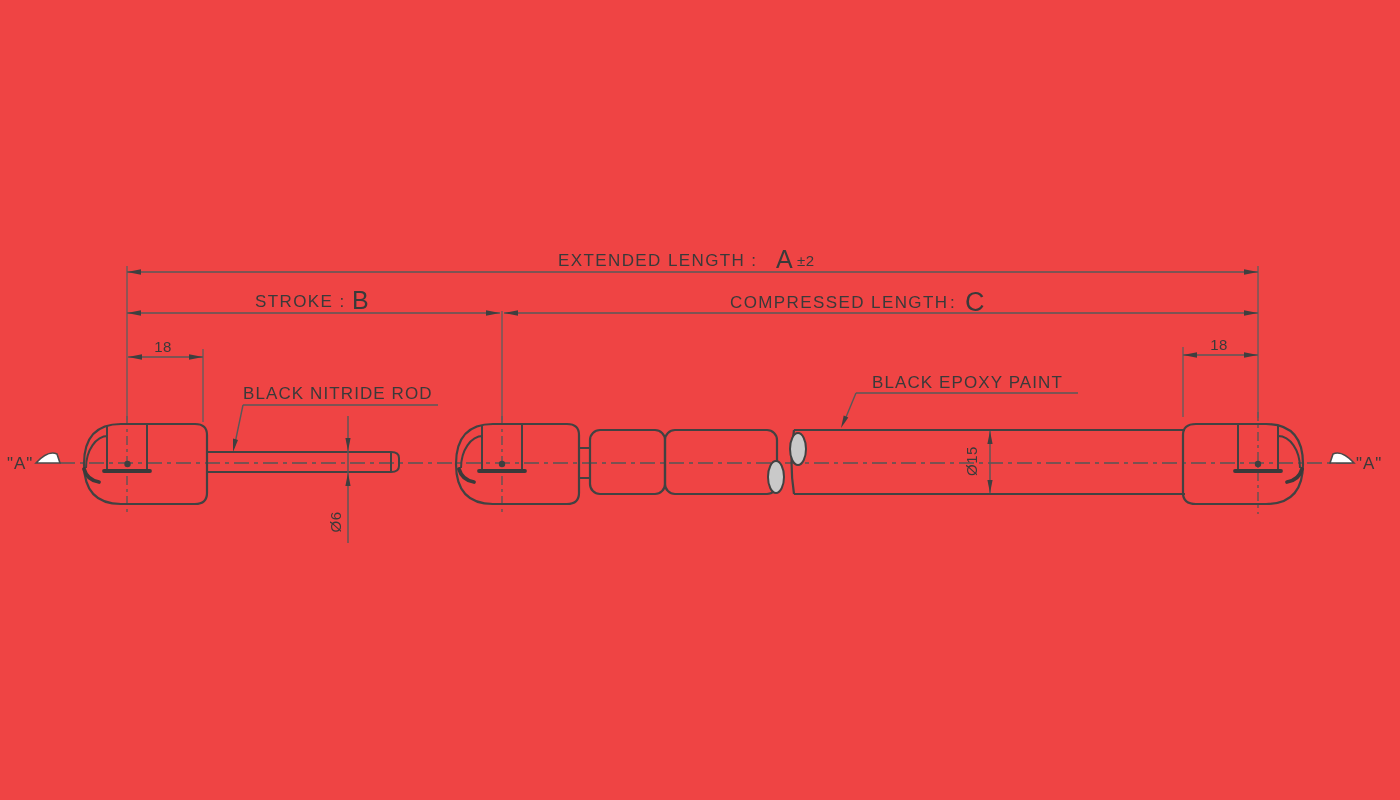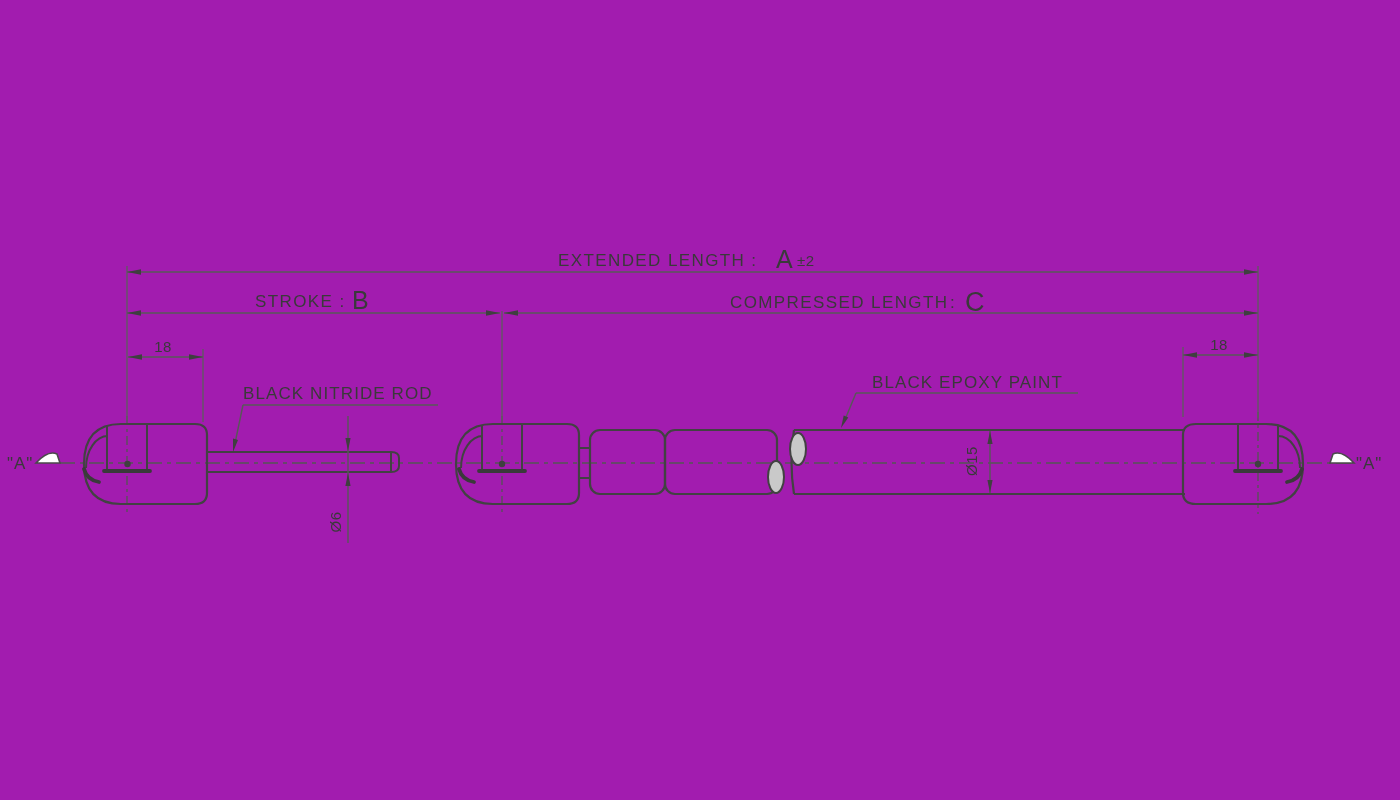--- a/index.html
+++ b/index.html
@@ -1,16 +1,16 @@
 <!DOCTYPE html>
 <html><head>
 <meta charset="utf-8">
 <style>
   html,body{margin:0;padding:0;background:#ffffff;}
-  .stage{position:relative;width:1400px;height:800px;background:#a21caf;overflow:hidden;
+  .stage{position:relative;width:1400px;height:800px;background:#ef4444;overflow:hidden;
          font-family:"Liberation Sans", sans-serif;}
   svg{position:absolute;left:0;top:0;}
   .outline{fill:none;stroke:#424242;stroke-width:2.2;stroke-linejoin:round;}
   .inner{fill:none;stroke:#424242;stroke-width:2;}
   .weld{fill:none;stroke:#3a3a3a;stroke-width:3.8;stroke-linecap:round;}
   .dim{stroke:#585858;stroke-width:1.4;fill:none;}
   .ext{stroke:#5e5e5e;stroke-width:1.3;fill:none;}
   .cl{stroke:#555555;stroke-width:1.3;fill:none;stroke-dasharray:15 5 4 5;}
   .clv{stroke:#555555;stroke-width:1.3;fill:none;stroke-dasharray:9 4 3 4;}
   .arrow{fill:#3f3f3f;stroke:none;}

